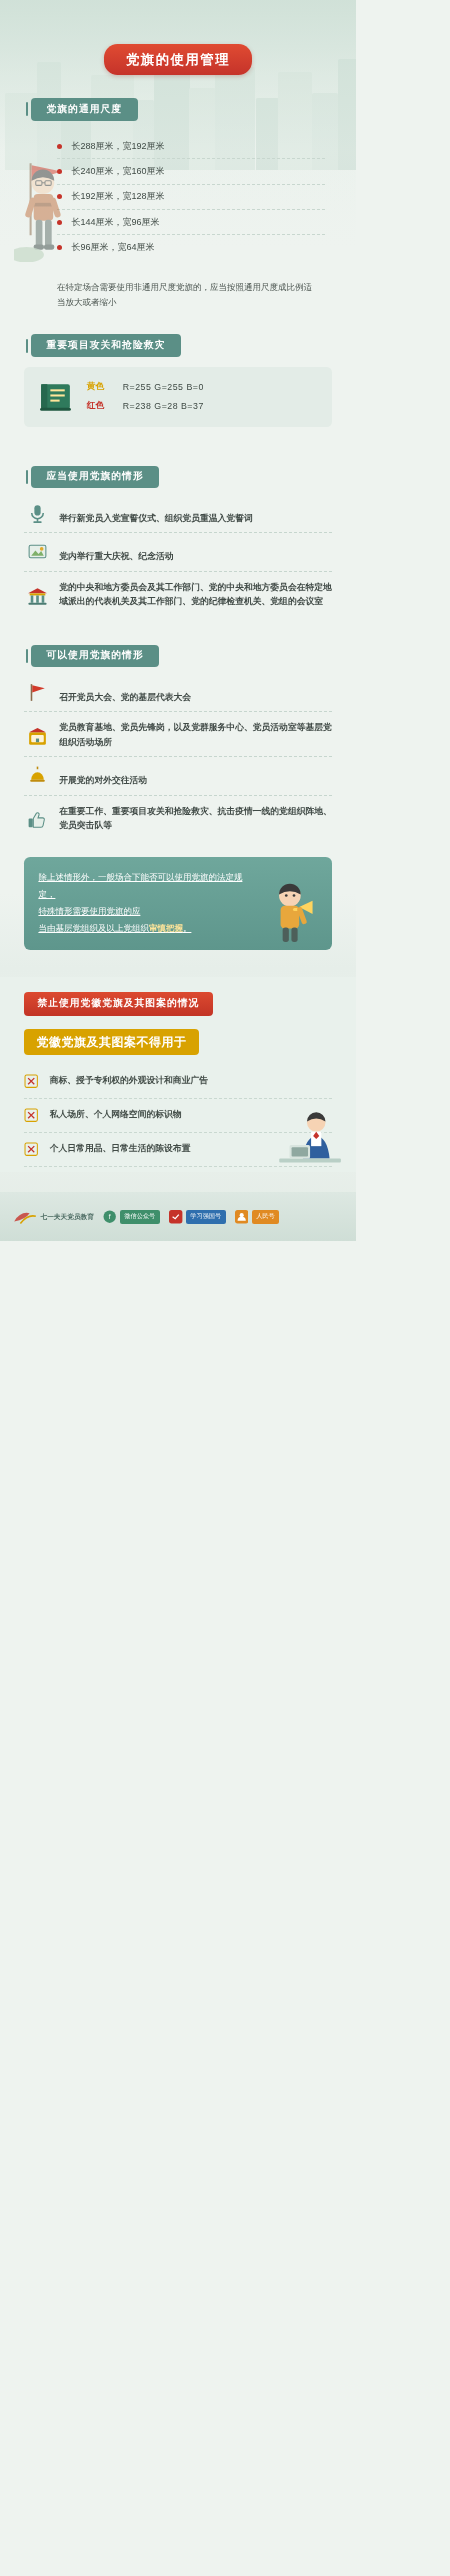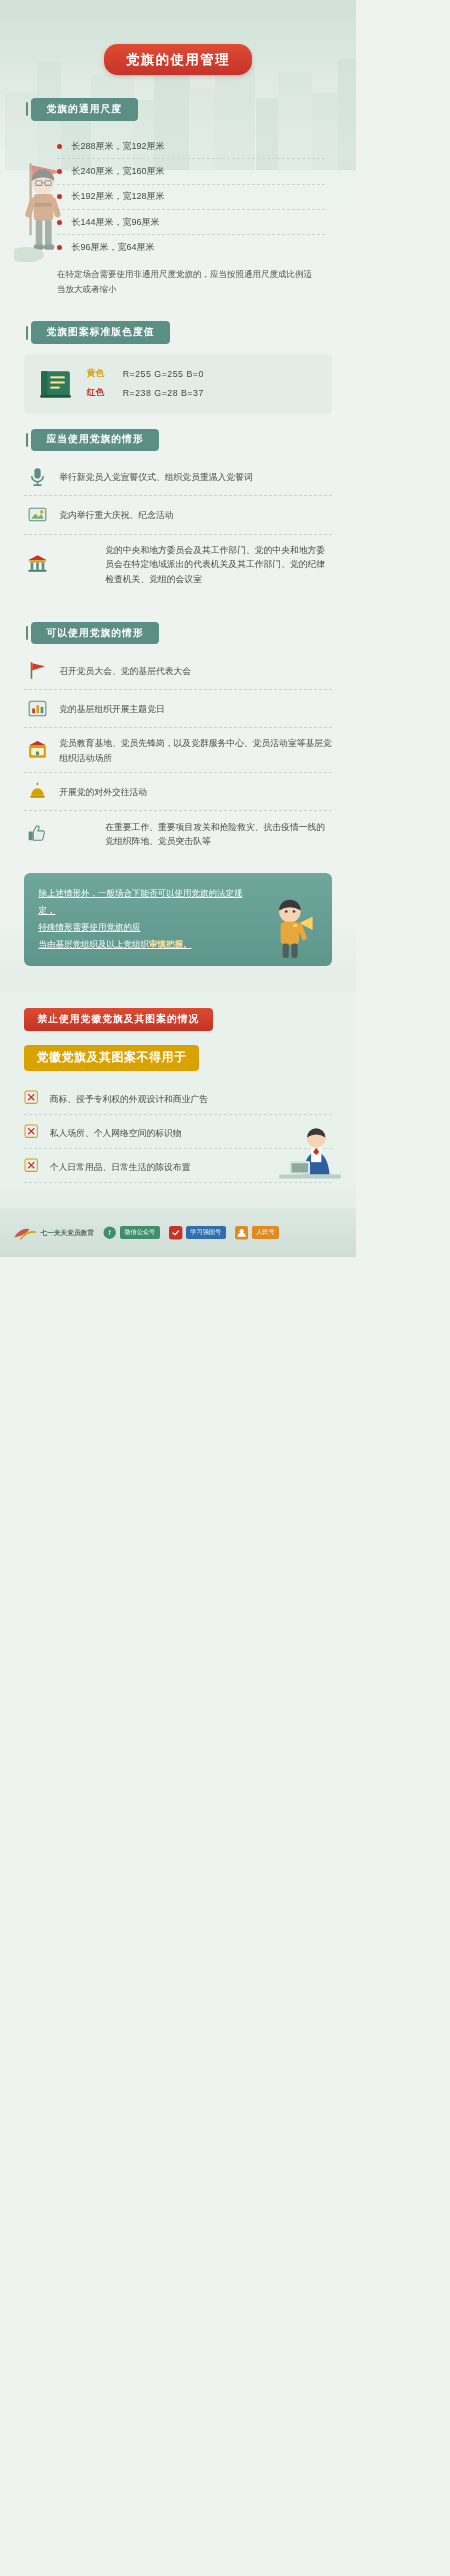--- a/index.html
+++ b/index.html
@@ -77,25 +77,26 @@
     width: 2.6px; height: calc(100% - 8.2px);
     background: #5b8f86;
     border-radius: 1.5px;
   }
 
   .sec-block { margin: 0 24px; }
 
   
   .row {
     display: flex;
-    align-items: center;
+    align-items: flex-end;
     padding: 6.7px 0;
     border-bottom: 0.5px dashed #c6d6ce;
-  }
-  .row:last-child { border-bottom: none; gap: 46px; }
+    font-weight: bold;
+  }
+  .row:last-child { border-bottom: none; }
   .row .ico {
     flex: 0 0 27px;
     height: 24px;
     margin-right: 8.2px;
     display: flex;
     align-items: center;
     justify-content: center;
   }
   .row .txt {
     flex: 1;
@@ -117,21 +118,21 @@
   }
   .dim-row:last-child { border-bottom: none; }
   .bullet {
     width: 5.2px; height: 5.2px;
     border-radius: 50%;
     background: #c5332a;
     margin-right: 9.3px;
     flex: 0 0 5.2px;
   }
   .note {
-    margin: 7px 37px 0 57px;
+    margin: 20px 37px 0 57px;
     font-size: 8.5px;
     line-height: 1.8;
     color: #4a544f;
   }
 
   
   .colorbox {
     margin: 10.3px 24px 0 24px;
     background: #e3ece7;
     border-radius: 5.2px;
@@ -195,24 +196,25 @@
     background: #d8a200;
     color: #fff;
     font-size: 12px;
     font-weight: bold;
     letter-spacing: 0.5px;
     padding: 4.6px 12.4px;
     border-radius: 4.1px;
   }
   .x-row {
     display: flex;
-    align-items: flex-end;
+    align-items: flex-start;
     margin: 0 24px;
     padding: 7.7px 0;
     border-bottom: 0.5px dashed #c9d8d0;
+    font-weight: bold;
   }
   .x-row:last-child { border-bottom: none; }
   .x-ico {
     flex: 0 0 17.5px;
     margin-right: 8.2px;
     padding-top: 1px;
   }
   .x-row .txt { font-size: 8.8px; line-height: 1.6; color: #424c47; }
 
   
@@ -325,21 +327,21 @@
         <div class="dim-row">
           <span class="bullet"></span>
           <span>长96厘米，宽64厘米</span>
         </div>
       </div>
 
       <div class="note">在特定场合需要使用非通用尺度党旗的，应当按照通用尺度成比例适当放大或者缩小</div>
     </div>
 
     
-    <div class="sec-head" style="margin-top:24px;">党旗图案标准版色度值</div>
+    <div class="sec-head" style="margin-top:24px;">重要项目攻关和抢险救灾</div>
 
     <div class="colorbox">
       <div class="book">
         <svg width="39" height="39" viewBox="0 0 76 76" class="svgicon">
           <rect x="10" y="14" width="56" height="48" rx="4" fill="#2f7a5c"></rect>
           <rect x="10" y="14" width="12" height="48" fill="#26684e"></rect>
           <rect x="28" y="24" width="28" height="4" fill="#ffe59a"></rect>
           <rect x="28" y="34" width="28" height="4" fill="#ffe59a"></rect>
           <rect x="28" y="44" width="18" height="4" fill="#ffe59a"></rect>
           <rect x="8" y="60" width="60" height="6" rx="3" fill="#1f5740"></rect>
@@ -351,21 +353,21 @@
           <span class="sp">R=255  G=255  B=0</span>
         </div>
         <div class="cv r">
           <span class="nm">红色</span>
           <span class="sp">R=238  G=28    B=37</span>
         </div>
       </div>
     </div>
 
     
-    <div class="sec-head" style="margin-top:15px;">应当使用党旗的情形</div>
+    <div class="sec-head" style="margin-top:39px;">应当使用党旗的情形</div>
 
     <div class="sec-block" style="margin-top:7.2px;">
       <div class="row">
         <div class="ico">
           <svg width="23" height="23" viewBox="0 0 44 44" class="svgicon">
             <rect x="16" y="6" width="12" height="20" rx="6" fill="#5b8f86"></rect>
             <path d="M11 21 a11 11 0 0 0 22 0" fill="none" stroke="#5b8f86" stroke-width="3"></path>
             <rect x="20.5" y="31" width="3" height="7" fill="#5b8f86"></rect>
             <rect x="14" y="37" width="16" height="3" rx="1.5" fill="#5b8f86"></rect>
           </svg>
@@ -404,31 +406,20 @@
       <div class="row">
         <div class="ico">
           <svg width="23" height="23" viewBox="0 0 44 44" class="svgicon">
             <rect x="9" y="6" width="3" height="32" fill="#8a6a4a"></rect>
             <path d="M12 8 L36 14 L12 22 Z" fill="#d23a2a"></path>
           </svg>
         </div>
         <div class="txt">召开党员大会、党的基层代表大会</div>
       </div>
 
-      <div class="row">
-        <div class="ico">
-          <svg width="23" height="23" viewBox="0 0 44 44" class="svgicon">
-            <rect x="6" y="8" width="32" height="28" rx="4" fill="#e6efe9" stroke="#5b8f86" stroke-width="2"></rect>
-            <rect x="12" y="22" width="5" height="9" fill="#c5332a"></rect>
-            <rect x="20" y="16" width="5" height="15" fill="#d8a200"></rect>
-            <rect x="28" y="19" width="5" height="12" fill="#5b8f86"></rect>
-          </svg>
-        </div>
-        <div class="txt"><span>党的基层组织开展主题党日</span></div>
-      </div>
 
       <div class="row">
         <div class="ico">
           <svg width="23" height="23" viewBox="0 0 44 44" class="svgicon">
             <rect x="6" y="12" width="32" height="24" rx="3" fill="#d8a200"></rect>
             <rect x="10" y="17" width="24" height="14" rx="2" fill="#fdf3d8"></rect>
             <path d="M6 12 L22 4 L38 12 Z" fill="#c5332a"></path>
             <rect x="19" y="24" width="6" height="7" fill="#5b8f86"></rect>
           </svg>
         </div>

